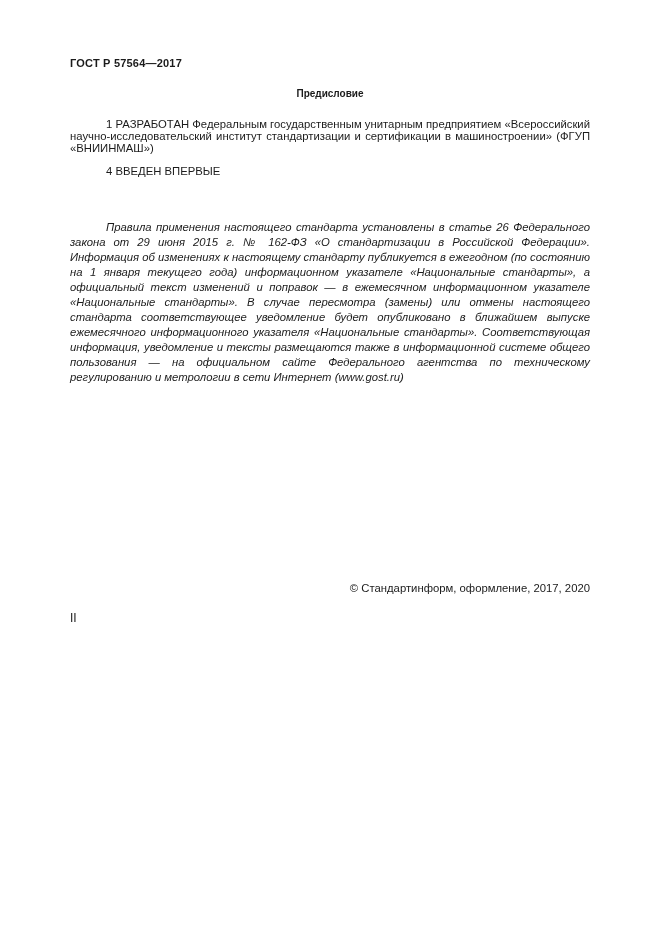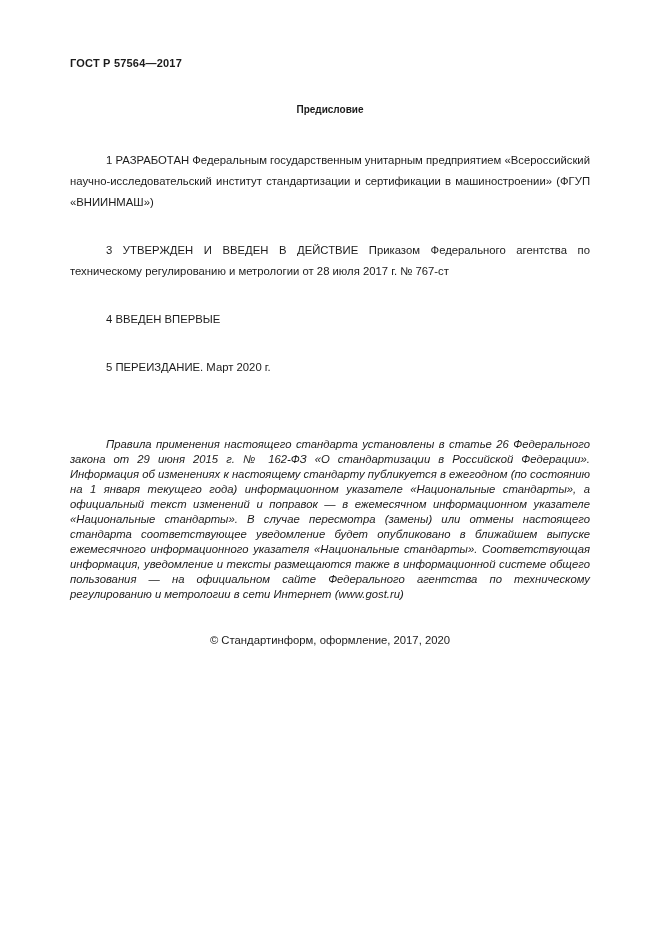--- a/index.html
+++ b/index.html
@@ -10,54 +10,53 @@
     color: #1b1b1b;
   }
   .page {
     position: relative;
     width: 661px;
     height: 667px;
     background: #ffffff;
     padding: 57px 71px 42px 70px;
     display: flex;
     flex-direction: column;
-    gap: 16px;
   }
   .doc-code {
     font-size: 11px;
     font-weight: bold;
     letter-spacing: 0.2px;
     margin-bottom: 19px;
   }
   .title {
     text-align: center;
     font-size: 10px;
     font-weight: bold;
     margin-bottom: 19px;
   }
   .para {
     font-size: 11.3px;
-    line-height: 21px;
+    line-height: 12px;
     text-align: justify;
     text-indent: 36px;
     margin-bottom: 11px;
   }
   .legal-note {
     margin-top: 32px;
     font-style: italic;
     font-weight: 500;
     font-size: 11.3px;
     line-height: 15px;
     text-align: justify;
     text-indent: 36px;
   }
   .spacer { flex: 1 1 auto; }
   .copyright {
     font-size: 11.3px;
-    text-align: center;
+    text-align: right;
     margin-bottom: 17px;
   }
   .restriction {
     margin-bottom: 7px;
   }
   .page-number {
     font-size: 12px;
     text-align: left;
   }
 </style>
@@ -66,27 +65,26 @@
 
 <div class="page">
 
   <div class="doc-code">ГОСТ Р 57564—2017</div>
 
   <div class="title">Предисловие</div>
 
   <p class="para">1 РАЗРАБОТАН Федеральным государственным унитарным предприятием «Всероссийский научно-исследовательский институт стандартизации и сертификации в машиностроении» (ФГУП «ВНИИНМАШ»)</p>
 
 
-  <p class="para">3 УТВЕРЖДЕН И ВВЕДЕН В ДЕЙСТВИЕ Приказом Федерального агентства по техническому регулированию и метрологии от 28 июля 2017 г. № 767-ст</p>
 
   <p class="para">4 ВВЕДЕН ВПЕРВЫЕ</p>
 
-  <p class="para">5 ПЕРЕИЗДАНИЕ. Март 2020 г.</p>
 
   <p class="legal-note">Правила применения настоящего стандарта установлены в статье 26 Федерального закона от 29 июня 2015 г. № 162-ФЗ «О стандартизации в Российской Федерации». Информация об изменениях к настоящему стандарту публикуется в ежегодном (по состоянию на 1 января текущего года) информационном указателе «Национальные стандарты», а официальный текст изменений и поправок — в ежемесячном информационном указателе «Национальные стандарты». В случае пересмотра (замены) или отмены настоящего стандарта соответствующее уведомление будет опубликовано в ближайшем выпуске ежемесячного информационного указателя «Национальные стандарты». Соответствующая информация, уведомление и тексты размещаются также в информационной системе общего пользования — на официальном сайте Федерального агентства по техническому регулированию и метрологии в сети Интернет (www.gost.ru)</p>
 
   <div class="spacer"></div>
 
   <div class="copyright">© Стандартинформ, оформление, 2017, 2020</div>
 
 
+  <div class="page-number">II</div>
 
 </div>
 
 </body></html>

